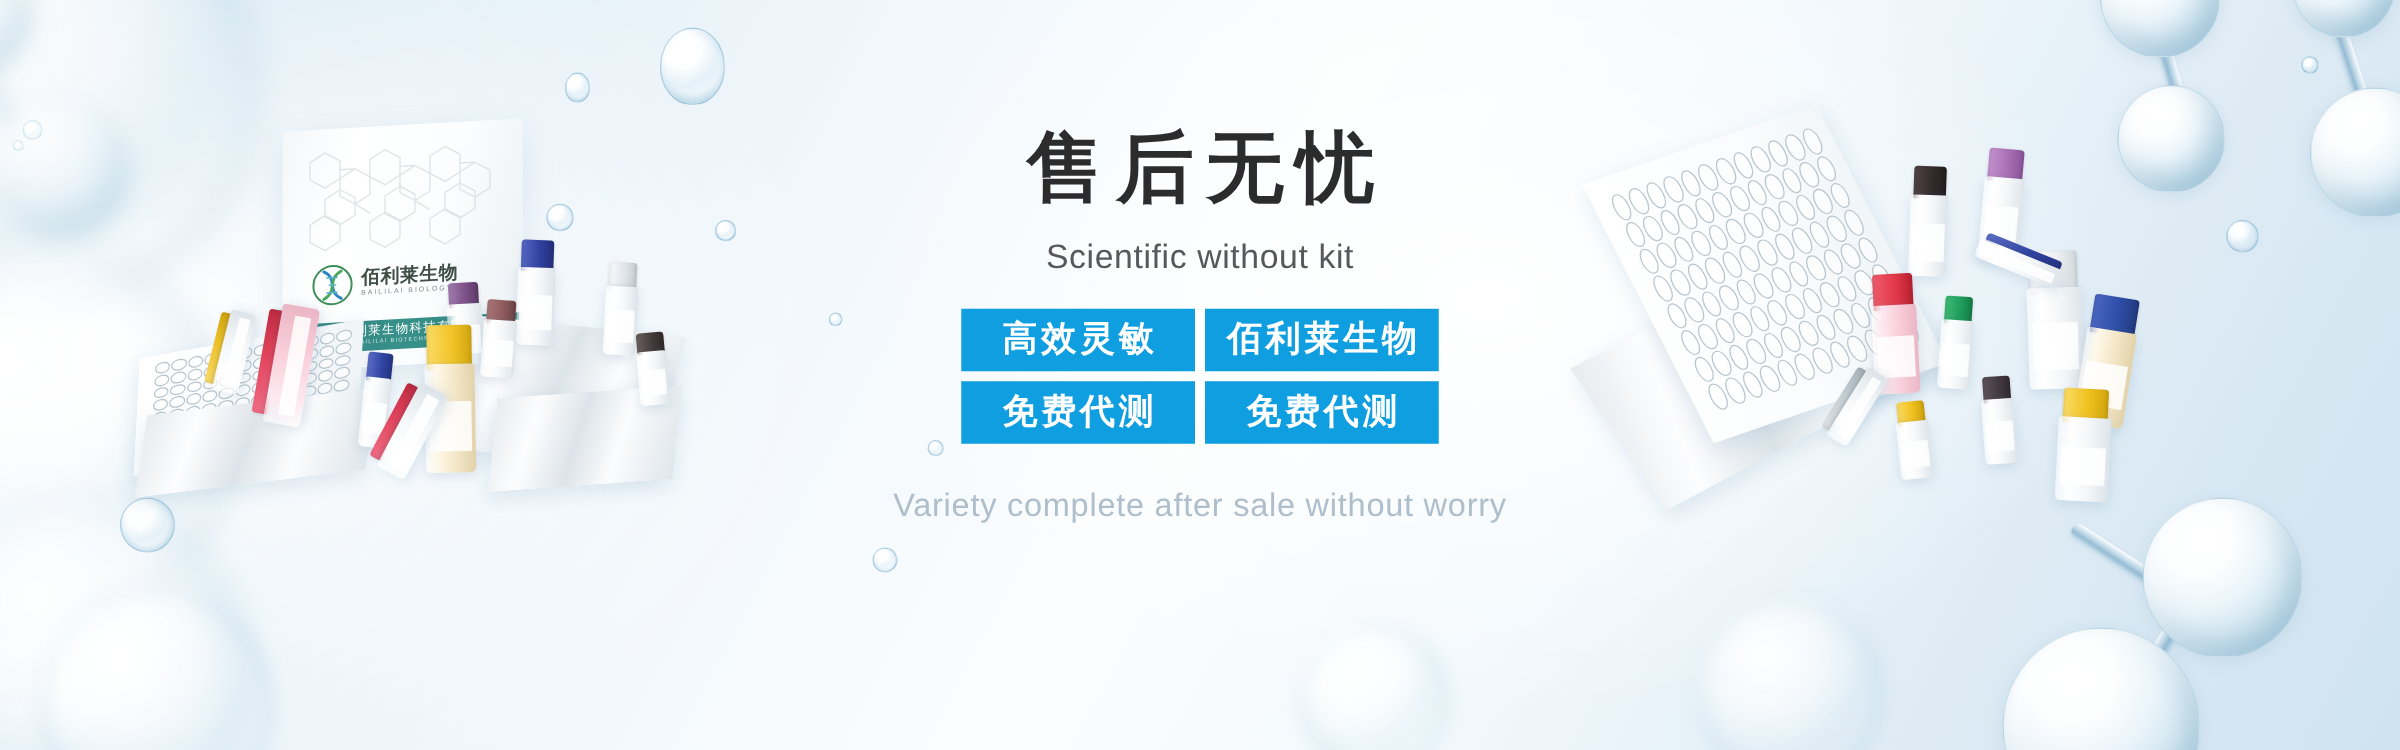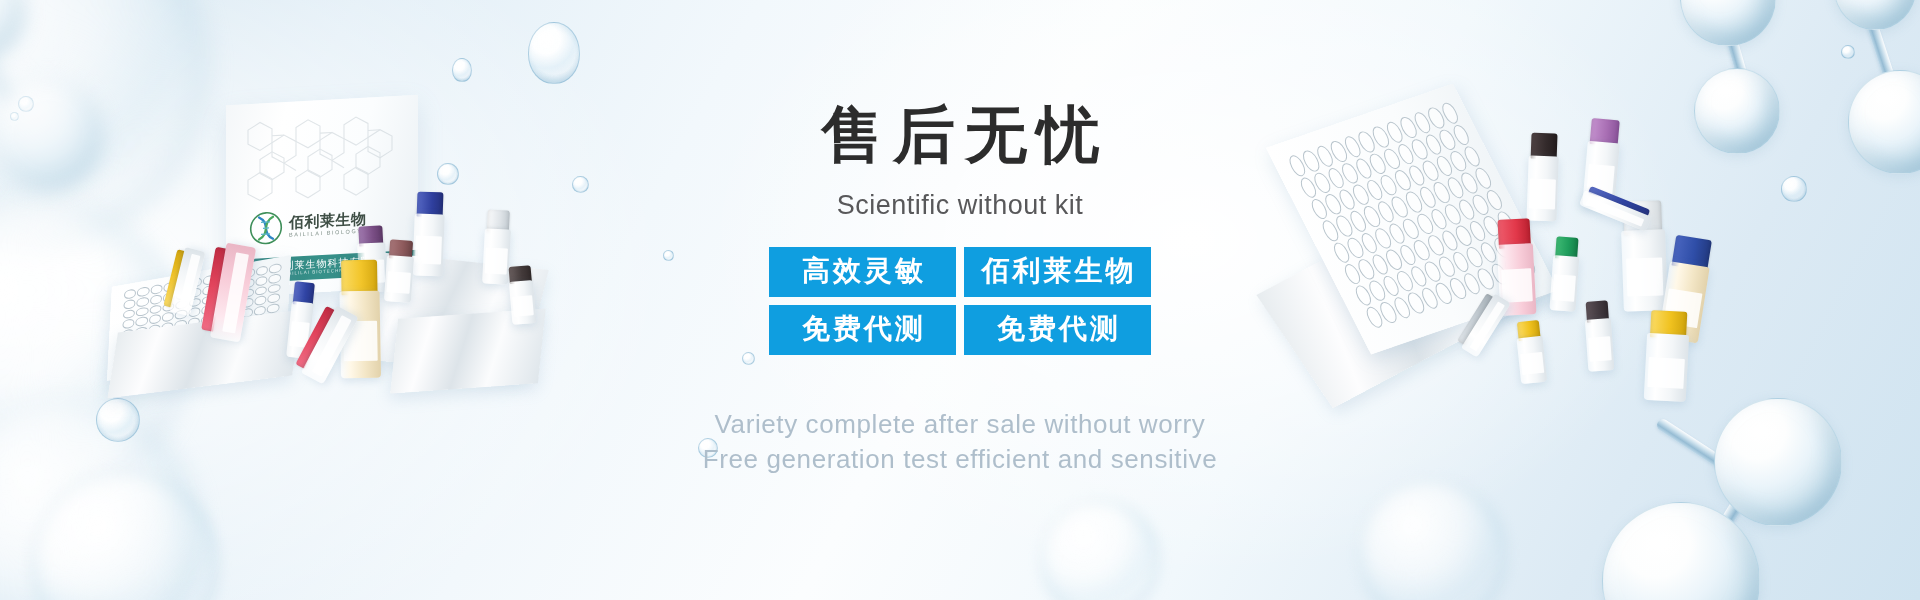--- a/index.html
+++ b/index.html
@@ -144,21 +144,21 @@
   .badge {
     background:#0f9ee0;
     color:#ffffff;
     font-size:28px; font-weight:700;
     letter-spacing:3px;
     line-height:1;
     padding:10px 0 12px 0;
     text-indent:3px;
   }
   .tagline {
-    margin-top:52px;
+    margin-top:32px;
     font-size:26px; color:#aebecb; font-weight:400;
     letter-spacing:.6px; line-height:1.35;
   }
   .tagline div { white-space:nowrap; }
 </style>
 </head>
 <body>
 
 <div id="banner">
 
@@ -582,18 +582,17 @@
 
     <div class="badge-grid">
       <div class="badge">高效灵敏</div>
       <div class="badge">佰利莱生物</div>
       <div class="badge">免费代测</div>
       <div class="badge">免费代测</div>
     </div>
 
     <div class="tagline">
       <div>Variety complete after sale without worry</div>
-      <div>Free generation test efficient and sensitive</div>
     </div>
 
   </div>
 
 </div>
 
 </body></html>

